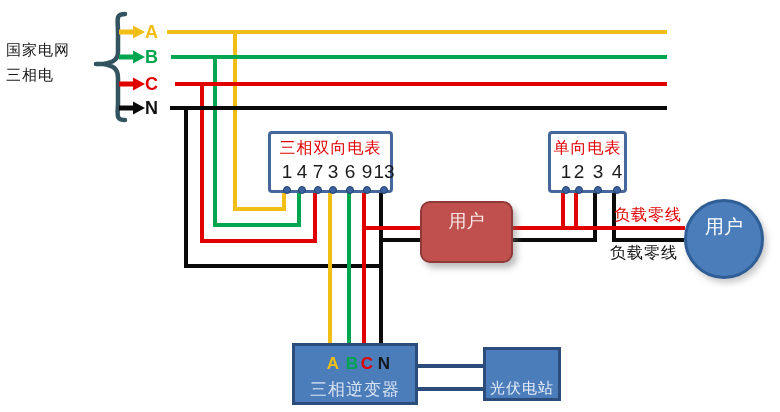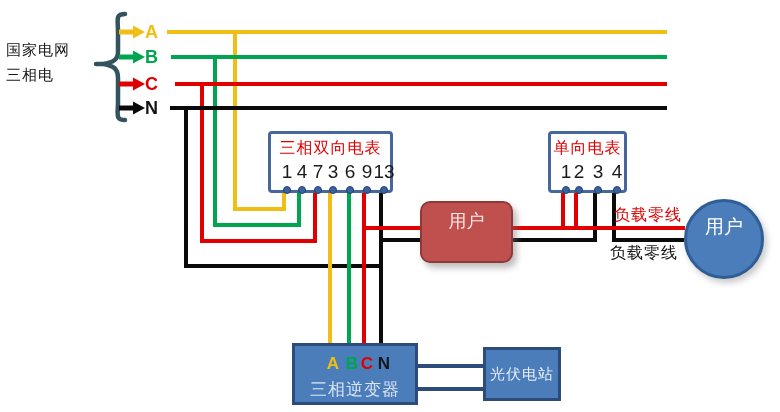--- a/index.html
+++ b/index.html
@@ -47,21 +47,21 @@
 
   .inverter{left:292px;top:343px;width:126px;height:62px;background:var(--box_blue_fill);
             border:3px solid var(--box_blue_border);}
   .inv-phase{position:absolute;top:8px;transform:translateX(-50%);
              font-size:17px;font-weight:700;}
   .ip-a{color:var(--phase_a);} .ip-b{color:var(--phase_b);}
   .ip-c{color:var(--phase_c);} .ip-n{color:#15181c;}
   .inv-label{position:absolute;left:0;right:0;top:32px;text-align:center;
              font-size:17px;color:#d9e3f2;letter-spacing:1px;}
   .pv-box{left:483px;top:347px;width:78px;height:54px;background:var(--box_blue_fill);
-          border:3px solid var(--box_blue_border);display:flex;align-items:center;
+          border:3px solid var(--box_blue_border);display:flex;align-items:flex-end;
           justify-content:center;font-size:15px;color:#e7edf6;letter-spacing:1px;}
 </style>
 </head>
 <body>
 
 <div class="stage">
 
   <svg class="wires" width="780" height="412" viewBox="0 0 780 412">
 
     <polyline class="w wa" points="235,32 235,209 284,209 284,190"></polyline>

